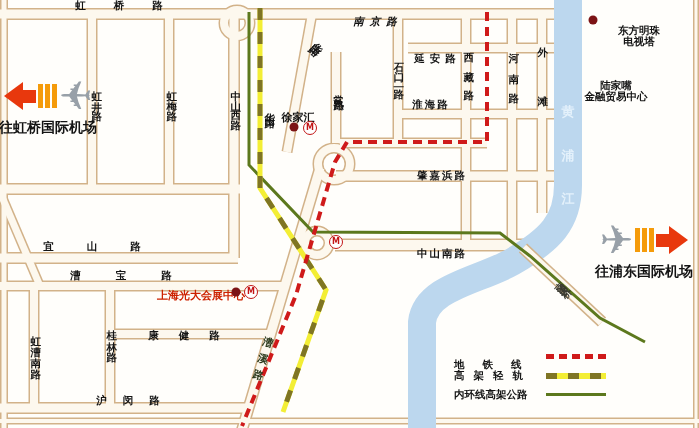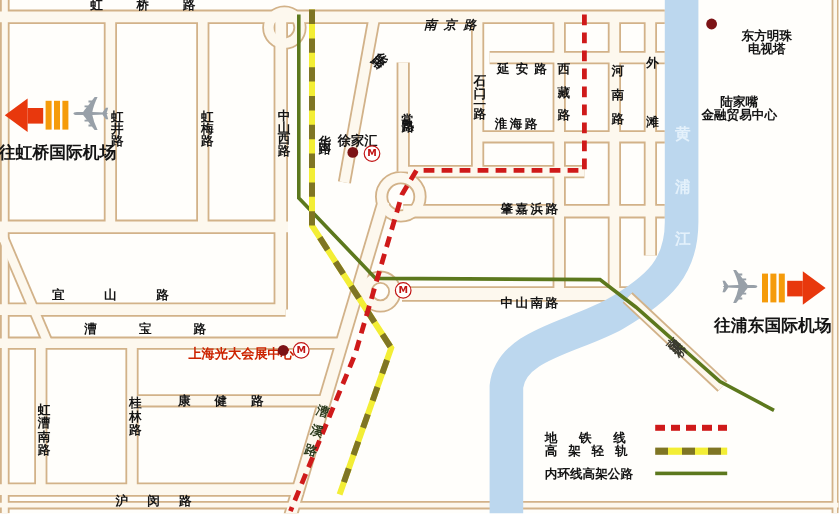--- a/index.html
+++ b/index.html
@@ -114,21 +114,21 @@
   <div id="labels">
       <div class="lbl" style="left: 101px; top: 5px; letter-spacing: 28px; transform: translate(calc(-50% + 14px), -50%); padding-left: 36px;">虹桥路</div>
       <div class="lbl" style="left: 375px; top: 21px; letter-spacing: 6px; transform: translate(calc(-50% + 3px), -50%); font-style: italic;">南京路</div>
       <div class="lbl" style="left: 435px; top: 58px; letter-spacing: 5px; transform: translate(calc(-50% + 2.5px), -50%);">延安路</div>
       <div class="lbl" style="left: 430px; top: 104px; letter-spacing: 2px; transform: translate(calc(-50% + 1px), -50%);">淮海路</div>
       <div class="lbl" style="left: 441px; top: 163px; letter-spacing: 2px; transform: translate(calc(-50% + 1px), -50%); margin-top: 12px;">肇嘉浜路</div>
       <div class="lbl" style="left: 441px; top: 253px; letter-spacing: 2px; transform: translate(calc(-50% + 1px), -50%);">中山南路</div>
       <div class="lbl" style="left: 121px; top: 275px; letter-spacing: 35px; transform: translate(calc(-50% + 17.5px), -50%);">漕宝路</div>
       <div class="lbl" style="left: 92px; top: 246px; letter-spacing: 33px; transform: translate(calc(-50% + 16.5px), -50%);">宜山路</div>
       <div class="lbl" style="left: 184px; top: 335px; letter-spacing: 20px; transform: translate(calc(-50% + 10px), -50%);">康健路</div>
-      <div class="lbl" style="left: 128px; top: 418px; letter-spacing: 16px; transform: translate(calc(-50% + 8px), -50%);">沪闵路</div>
+      <div class="lbl" style="left: 128px; top: 400px; letter-spacing: 16px; transform: translate(calc(-50% + 8px), -50%);">沪闵路</div>
       <div class="lbl v" style="left: 97px; top: 93px; letter-spacing: 10px; transform: translate(-50%, calc(-50% + 5px));">虹井路</div>
       <div class="lbl v" style="left: 172px; top: 93px; letter-spacing: 10px; transform: translate(-50%, calc(-50% + 5px));">虹梅路</div>
       <div class="lbl v" style="left: 236px; top: 97px; letter-spacing: 10px; transform: translate(-50%, calc(-50% + 5px));">中山西路</div>
       <div class="lbl v" style="left: 325px; top: 40px; letter-spacing: 2px; transform: translate(-50%, calc(-50% + 1px)) rotate(45deg);">华山路</div>
       <div class="lbl v" style="left: 270px; top: 107px; letter-spacing: 3px; transform: translate(-50%, calc(-50% + 1.5px));">华山路</div>
       <div class="lbl v" style="left: 339px; top: 89px; letter-spacing: 3px; transform: translate(-50%, calc(-50% + 1.5px));">常熟路</div>
       <div class="lbl v" style="left: 399px; top: 67px; letter-spacing: 9px; transform: translate(-50%, calc(-50% + 4.5px));">石门二路</div>
       <div class="lbl v" style="left: 469px; top: 63px; letter-spacing: 19px; transform: translate(-50%, calc(-50% + 9.5px));">西藏路</div>
       <div class="lbl v" style="left: 514px; top: 65px; letter-spacing: 20px; transform: translate(-50%, calc(-50% + 10px));">河南路</div>
       <div class="lbl v" style="left: 543px; top: 63px; letter-spacing: 49px; transform: translate(-50%, calc(-50% + 24.5px));">外滩</div>

